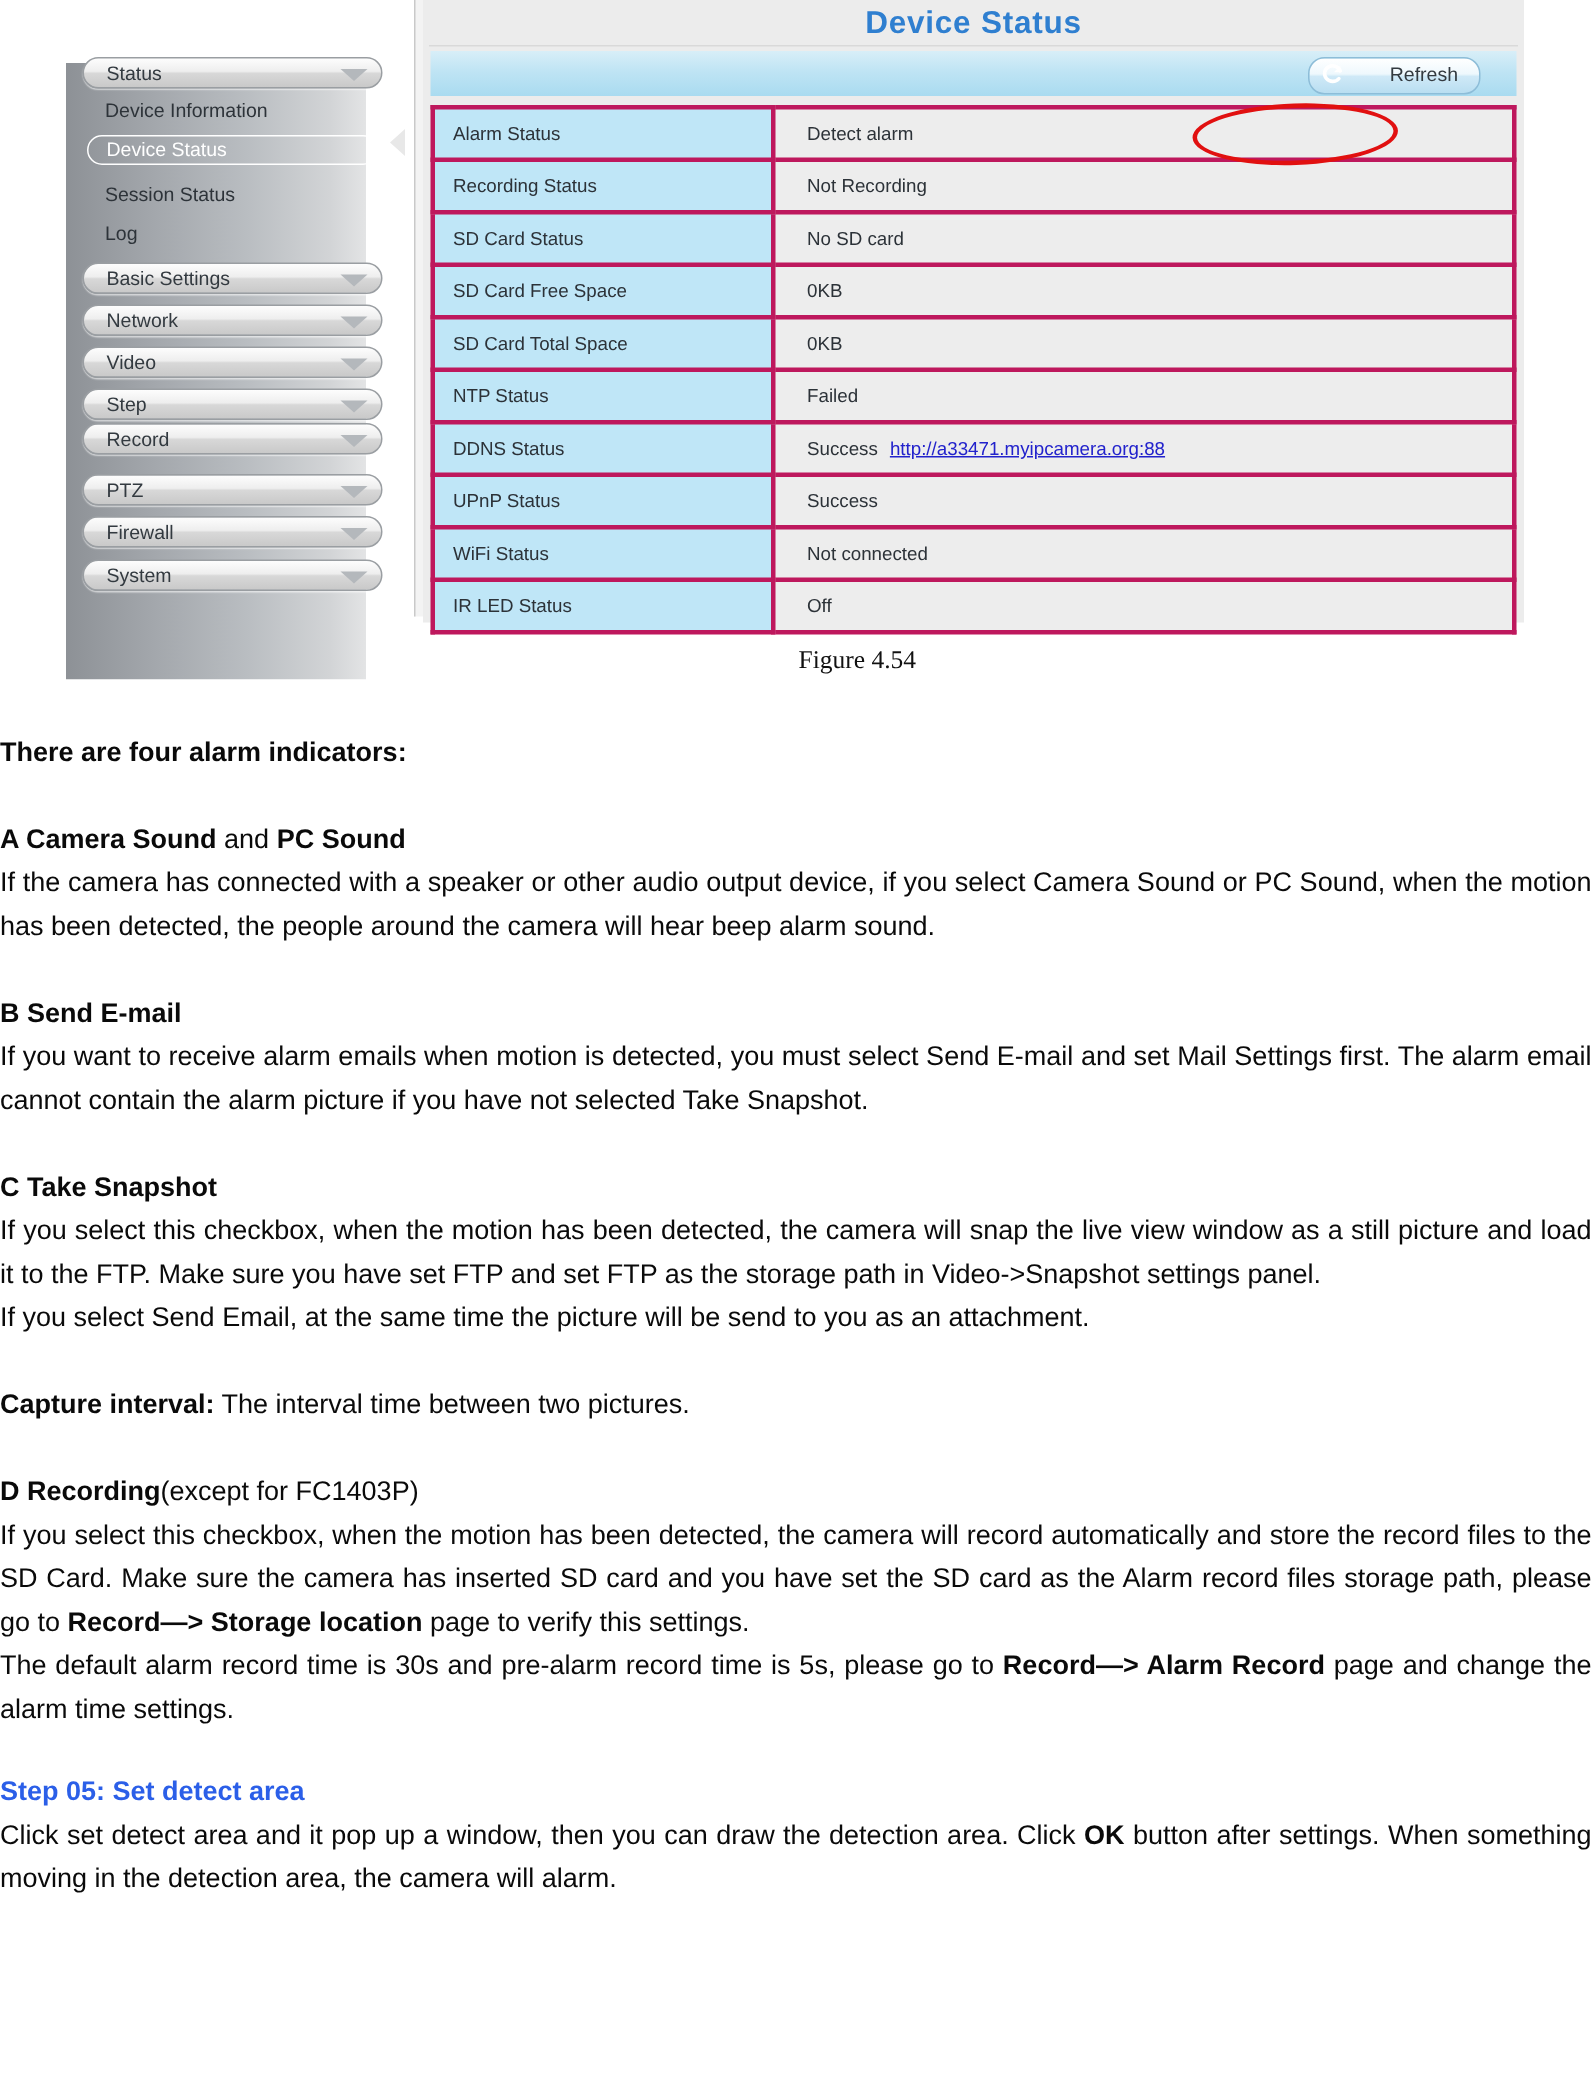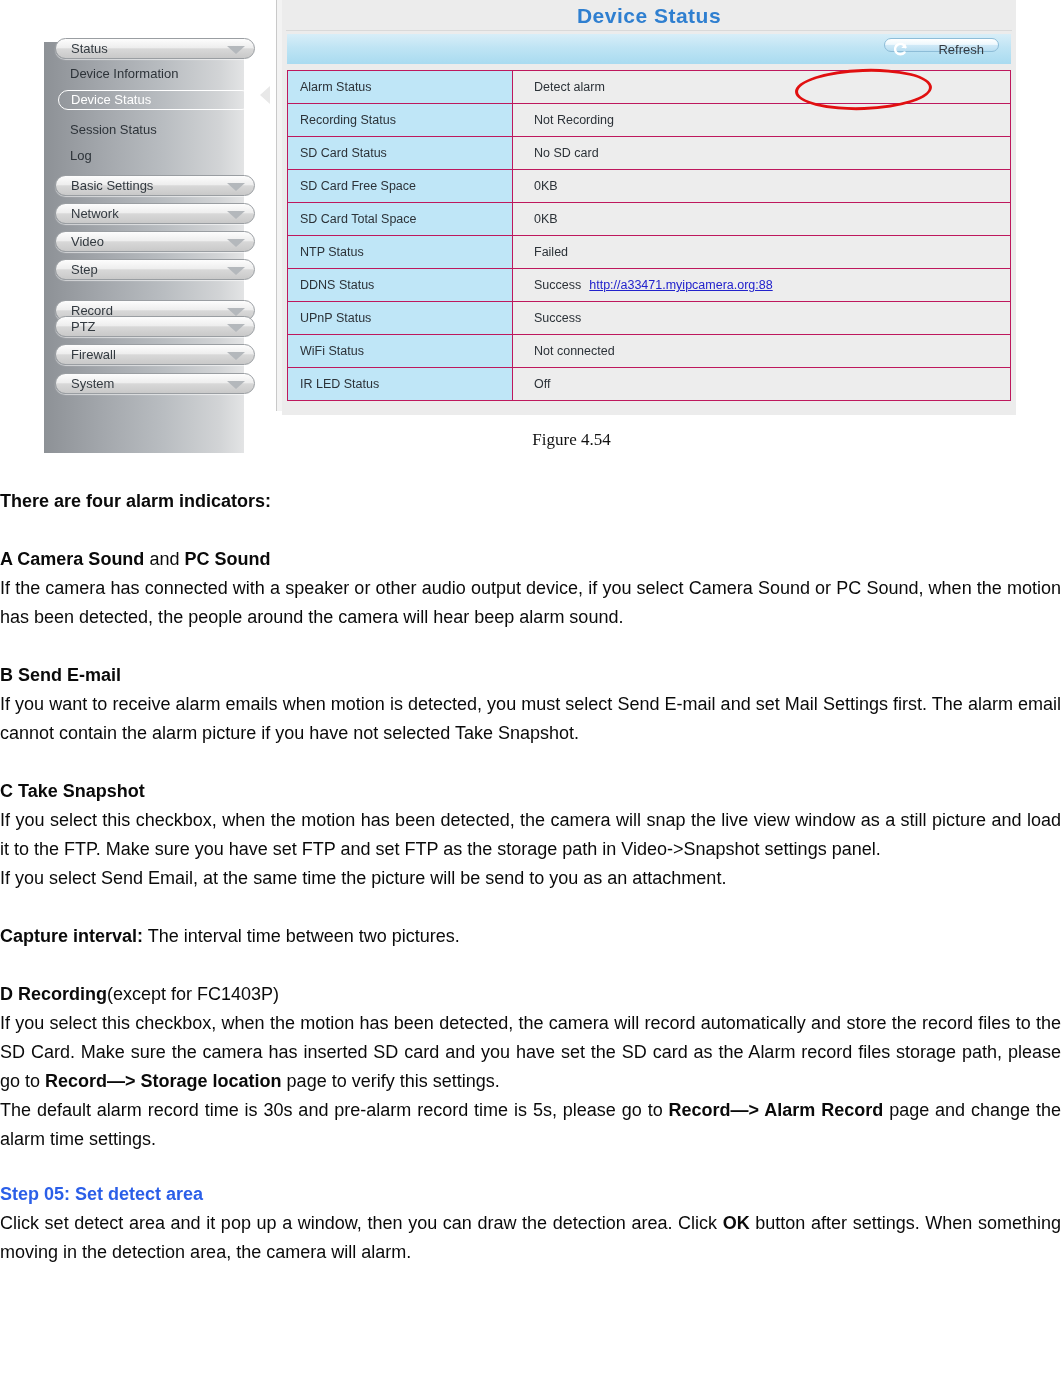--- a/index.html
+++ b/index.html
@@ -133,24 +133,24 @@
   .refresh-bar {
     position: absolute;
     left: 5px;
     top: 34px;
     width: 724px;
     height: 30px;
     background: linear-gradient(to bottom, #d8eef8 0%, #bfe4f4 45%, #a9dbf0 100%);
   }
   .refresh-btn {
     position: absolute;
-    right: 12px;
+    right: 24px;
     top: 4px;
     width: 115px;
-    height: 14px;
+    height: 25px;
     border: 1px solid #8dbdd8;
     border-radius: 11px;
     background: linear-gradient(to bottom, #ffffff 0%, #eef8fd 45%, #cfe9f7 52%, #b9def1 100%);
     box-sizing: border-box;
   }
   .refresh-btn .rb-label {
     position: absolute;
     right: 14px;
     top: 3px;
     font-size: 13px;
@@ -168,21 +168,21 @@
   .status-table {
     position: absolute;
     left: 5px;
     top: 70px;
     width: 724px;
     border-collapse: collapse;
     table-layout: fixed;
   }
   .status-table td {
     height: 32px;
-    border: 1px solid #be185d;
+    border: 3px solid #be185d;
     font-size: 12.5px;
     color: #2c3238;
     padding: 0 0 0 12px;
     vertical-align: middle;
   }
   .status-table td.k {
     width: 212px;
     background: #bfe6f7;
   }
   .status-table td.v {
@@ -269,21 +269,21 @@
       <span class="caret"></span>
     </div>
     <div class="menu-btn" style="top:189px;">
       <span class="mb-label">Video</span>
       <span class="caret"></span>
     </div>
     <div class="menu-btn" style="top:217px;">
       <span class="mb-label">Step</span>
       <span class="caret"></span>
     </div>
-    <div class="menu-btn" style="top:258px;">
+    <div class="menu-btn" style="top:240px;">
       <span class="mb-label">Record</span>
       <span class="caret"></span>
     </div>
     <div class="menu-btn" style="top:274px;">
       <span class="mb-label">PTZ</span>
       <span class="caret"></span>
     </div>
     <div class="menu-btn" style="top:302px;">
       <span class="mb-label">Firewall</span>
       <span class="caret"></span>

